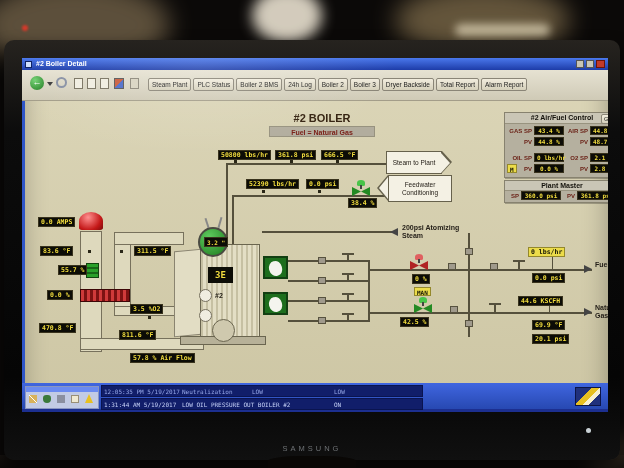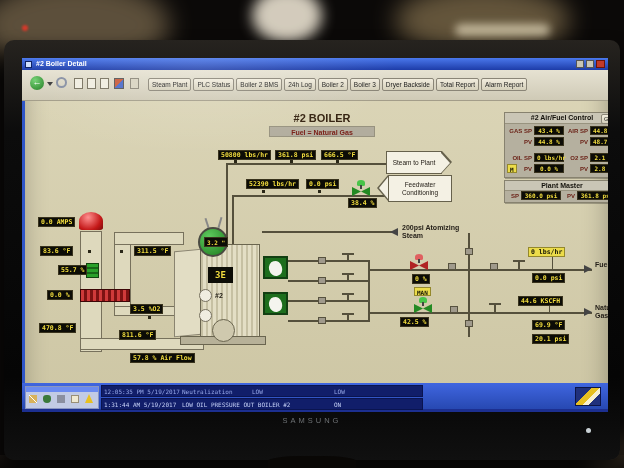--- a/index.html
+++ b/index.html
@@ -42,21 +42,21 @@
 
 <div class="blob" style="left:-20px;top:-20px;width:190px;height:90px;background:#6b5c44;filter:blur(12px);opacity:.85"></div>
 <div class="blob" style="left:252px;top:-12px;width:70px;height:55px;background:#e9e1d0;filter:blur(7px);opacity:.9"></div>
 <div class="blob" style="left:395px;top:-15px;width:175px;height:70px;background:#7a6848;filter:blur(12px);opacity:.8"></div>
 <div class="blob" style="left:455px;top:24px;width:95px;height:12px;background:#d8cdb0;filter:blur(4px);border-radius:6px;opacity:.8"></div>
 <div class="blob" style="left:22px;top:25px;width:6px;height:6px;background:#d23a2a;filter:blur(1px)"></div>
 <div class="abs" style="left:0;top:455px;width:624px;height:13px;background:linear-gradient(180deg,#171310,#0c0a08)"></div>
 <div class="blob" style="left:588px;top:432px;width:40px;height:36px;background:#4a3e2e;filter:blur(10px);opacity:.8"></div>
 
 <div id="monitor">
-  <div class="abs" style="left:258px;top:376px;width:100px;text-align:center;color:#8d9296;font-size:7.5px;letter-spacing:3px;opacity:.75">SAMSUNG</div>
+  <div class="abs" style="left:258px;top:404px;width:100px;text-align:center;color:#8d9296;font-size:7.5px;letter-spacing:3px;opacity:.75">SAMSUNG</div>
   <div class="abs" style="left:582px;top:388px;width:5px;height:5px;border-radius:50%;background:#dfe8ec;filter:blur(.5px);opacity:.9"></div>
 </div>
 <div class="abs" style="left:268px;top:456px;width:88px;height:12px;background:#090705;border-radius:40% 40% 0 0"></div>
 
 <div id="screen">
 
   <div class="titlebar">
     <div class="abs" style="left:3px;top:3px;width:7px;height:7px;background:#cfe0ff;border:1px solid #0a1e60;box-sizing:border-box"></div>
     <span>#2 Boiler Detail</span>
     <div class="abs" style="left:554px;top:2px;width:8px;height:8px;background:#c9c5b5;border:1px solid #555;box-sizing:border-box"></div>

